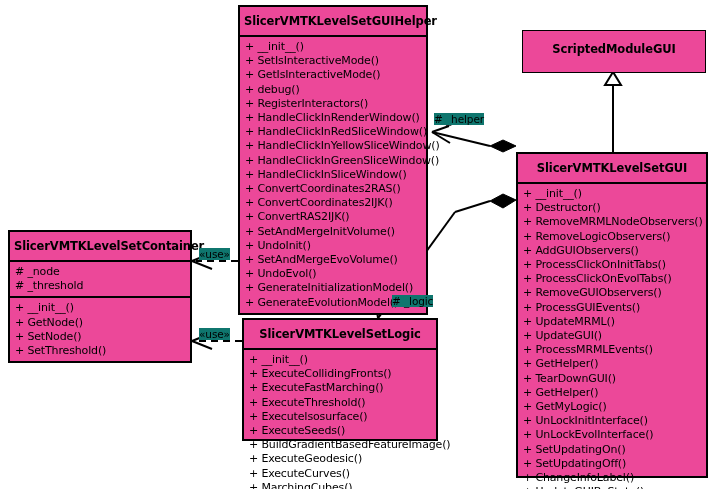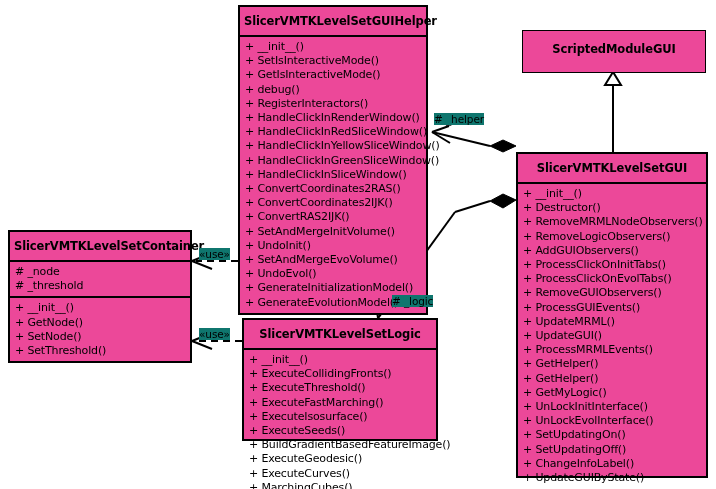--- a/index.html
+++ b/index.html
@@ -150,20 +150,21 @@
       <div class="member">+ RemoveLogicObservers()</div>
       <div class="member">+ AddGUIObservers()</div>
       <div class="member">+ ProcessClickOnInitTabs()</div>
       <div class="member">+ ProcessClickOnEvolTabs()</div>
       <div class="member">+ RemoveGUIObservers()</div>
       <div class="member">+ ProcessGUIEvents()</div>
       <div class="member">+ UpdateMRML()</div>
       <div class="member">+ UpdateGUI()</div>
       <div class="member">+ ProcessMRMLEvents()</div>
       <div class="member">+ GetHelper()</div>
+      <div class="member">+ TearDownGUI()</div>
       <div class="member">+ GetHelper()</div>
       <div class="member">+ GetMyLogic()</div>
       <div class="member">+ UnLockInitInterface()</div>
       <div class="member">+ UnLockEvolInterface()</div>
       <div class="member">+ SetUpdatingOn()</div>
       <div class="member">+ SetUpdatingOff()</div>
       <div class="member">+ ChangeInfoLabel()</div>
       <div class="member">+ UpdateGUIByState()</div>
     </div>
   </div>
@@ -180,22 +181,22 @@
       <div class="member">+ SetNode()</div>
       <div class="member">+ SetThreshold()</div>
     </div>
   </div>
 
   <div class="uml-class" style="left:242px; top:318px; width:196px; height:123px;">
     <div class="class-name">SlicerVMTKLevelSetLogic</div>
     <div class="compartment">
       <div class="member">+ __init__()</div>
       <div class="member">+ ExecuteCollidingFronts()</div>
+      <div class="member">+ ExecuteFastMarching()</div>
       <div class="member">+ ExecuteThreshold()</div>
-      <div class="member">+ ExecuteFastMarching()</div>
       <div class="member">+ ExecuteIsosurface()</div>
       <div class="member">+ ExecuteSeeds()</div>
       <div class="member">+ BuildGradientBasedFeatureImage()</div>
       <div class="member">+ ExecuteGeodesic()</div>
       <div class="member">+ ExecuteCurves()</div>
       <div class="member">+ MarchingCubes()</div>
     </div>
   </div>
 
   <div class="edge-label" style="left:434px; top:113px;"># _helper</div>

